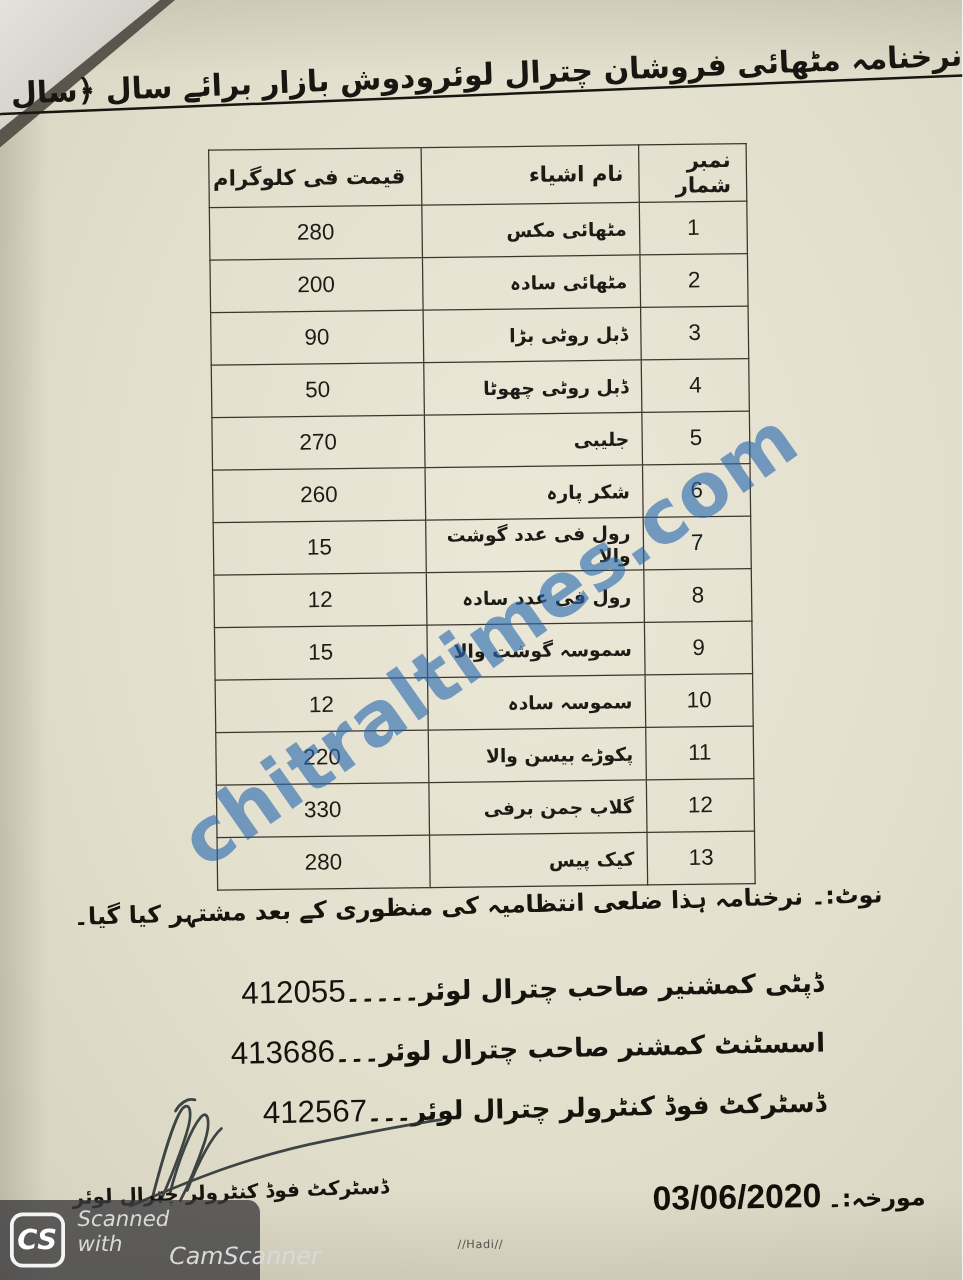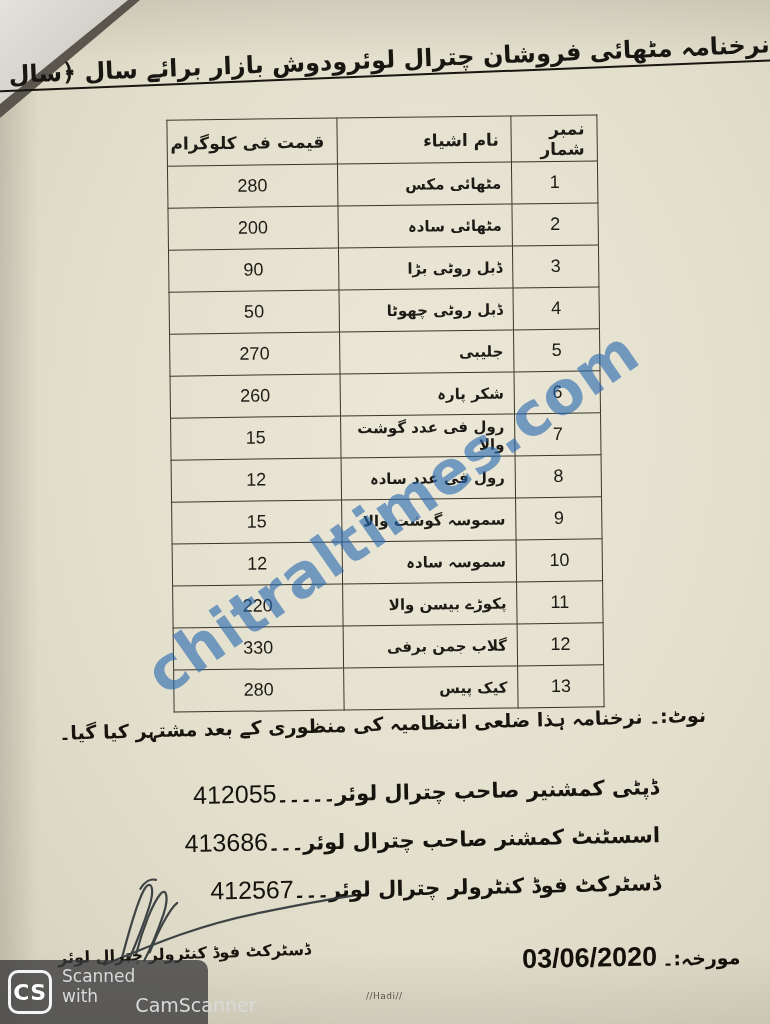--- a/index.html
+++ b/index.html
@@ -83,21 +83,21 @@
     transform:translate(-50%,-50%) rotate(-35deg);
     font-size:60px; font-weight:600; letter-spacing:1px;
     color:rgba(41,105,176,0.62); white-space:nowrap;
     pointer-events:none;
   }
 
   .cs-bar {
     position:absolute; left:0; top:960px; width:208px; height:64px;
     background:rgba(58,58,60,0.78);
     border-top-right-radius:10px;
-    display:flex; align-items:center; gap:10px; padding-left:8px;
+    display:flex; align-items:center; gap:10px; padding-left:8px;font-style:italic;
   }
   .cs-logo {
     width:44px; height:44px; flex:0 0 44px;
     border:3px solid #f4f4f4; border-radius:10px;
     display:flex; align-items:center; justify-content:center;
     color:#ffffff; font-size:22px; font-weight:bold; letter-spacing:0.5px;
   }
   .cs-text { display:flex; flex-direction:row; line-height:1.15; }
   .cs-line1 { color:#d9d9d9; font-size:17px; }
   .cs-line2 { color:#d9d9d9; font-size:19px;margin-top:28px; }

